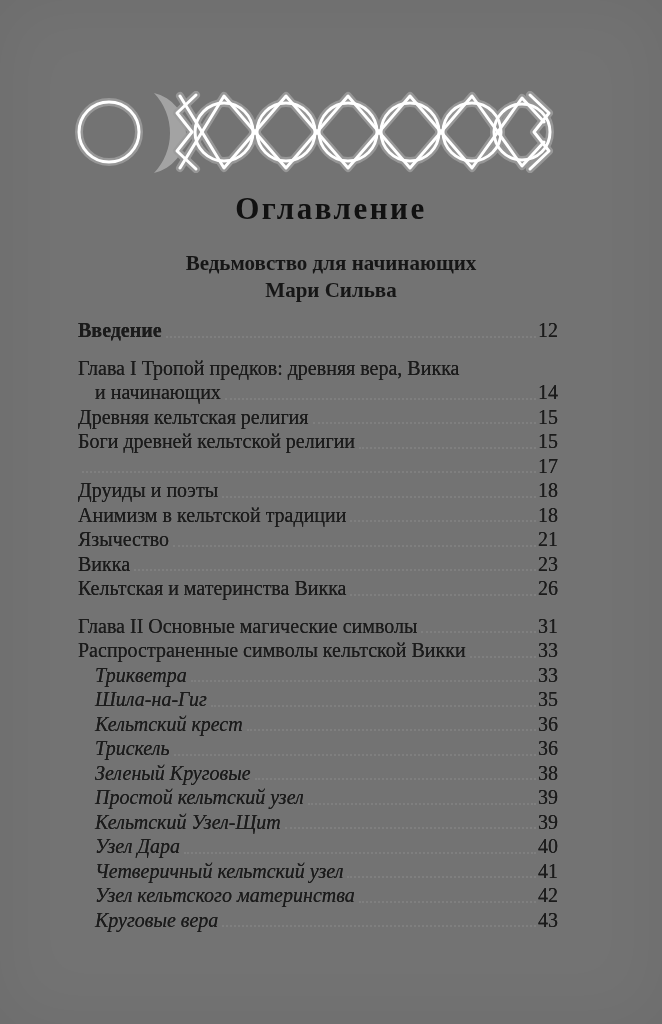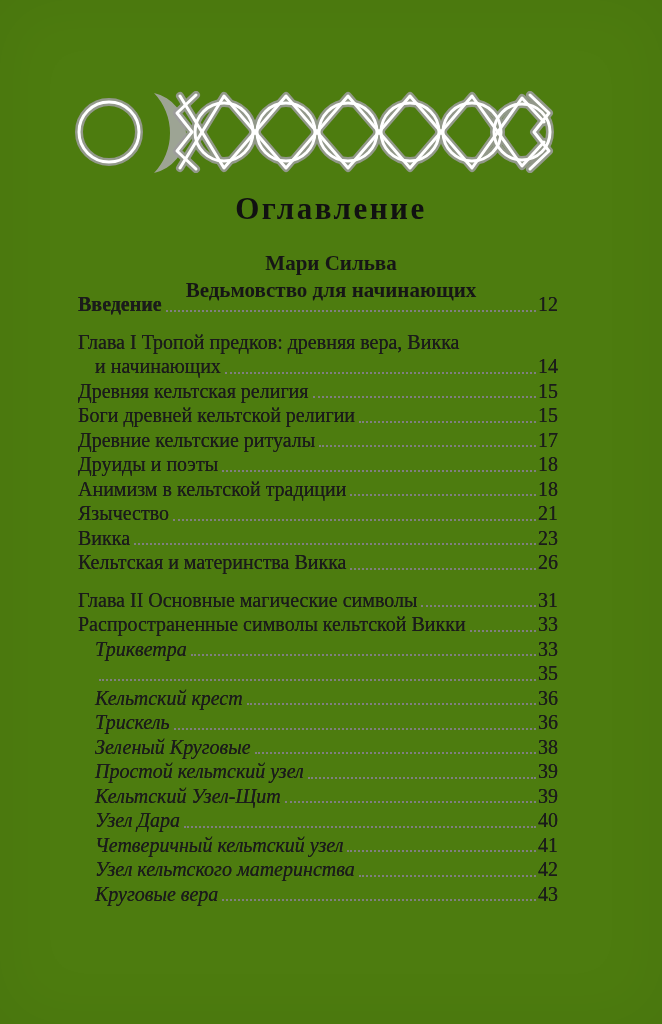--- a/index.html
+++ b/index.html
@@ -3,37 +3,37 @@
 <meta charset="utf-8">
 <style>
   html,body{margin:0;padding:0;}
   body{
     width:662px;height:1024px;position:relative;overflow:hidden;
     background:#f2f2f0;
     font-family:"Liberation Serif","DejaVu Serif",serif;
     color:#1b1b1b;
   }
   .page{
-    position:absolute;inset:0;background:#4d7c0f;
+    position:absolute;inset:0;background:#737373;
     box-shadow:inset 0 0 70px rgba(0,0,0,.055);
   }
   .ornament{position:absolute;left:74px;top:86px;width:482px;height:90px;}
   .ornament svg{display:block;width:100%;height:100%;}
   .title{
     position:absolute;top:191px;left:0;width:100%;margin:0;
     text-align:center;font-size:31px;font-weight:700;letter-spacing:2.5px;
     color:#111;
   }
   .authorblock{
     position:absolute;top:250px;left:0;width:100%;
     text-align:center;font-weight:700;font-size:21px;line-height:27px;
     color:#161616;
   }
   .toc{
-    position:absolute;left:78px;top:292px;width:480px;
+    position:absolute;left:78px;top:318px;width:480px;
     font-size:20px;line-height:24.5px;
     text-shadow:0 0 .5px #1b1b1b;
   }
   .row{display:flex;}
   .row.gap{margin-top:13px;}
   .row.italic{padding-left:17px;}
   .row.wrap{padding-left:17px;}
   .ch{font-weight:400;white-space:pre;}
   .txt{white-space:nowrap;}
   .row.italic .txt{font-style:italic;}
@@ -81,22 +81,22 @@
         <path d="M106,10 L150,82 L212,10 L274,82 L336,10 L398,82 L448,12 L470,36"></path>
         <path d="M106,82 L150,10 L212,82 L274,10 L336,82 L398,10 L448,80 L470,56"></path>
         <path d="M456,9 L475,27 L460,46 L475,65 L456,83"></path>
       </g>
     </svg>
   </div>
 
   <h1 class="title">Оглавление</h1>
 
   <div class="authorblock">
+    <div>Ведьмовство для начинающих</div>
     <div>Мари Сильва</div>
-    <div>Ведьмовство для начинающих</div>
   </div>
 
   <div class="toc" id="toc">
       <div class="row boldlbl">
     <span class="lbl"><span class="txt">Введение</span></span>
     <span class="dots"></span>
     <span class="pg">12</span>
   </div>
       <div class="row gap noleader">
     <span class="lbl"><b class="ch">Глава I </b><span class="txt">Тропой предков: древняя вера, Викка</span></span>
@@ -111,21 +111,20 @@
     <span class="lbl"><span class="txt">Древняя кельтская религия</span></span>
     <span class="dots"></span>
     <span class="pg">15</span>
   </div>
       <div class="row">
     <span class="lbl"><span class="txt">Боги древней кельтской религии</span></span>
     <span class="dots"></span>
     <span class="pg">15</span>
   </div>
       <div class="row">
-    <span class="lbl"><span class="txt">Древние кельтские ритуалы</span></span>
     <span class="dots"></span>
     <span class="pg">17</span>
   </div>
       <div class="row">
     <span class="lbl"><span class="txt">Друиды и поэты</span></span>
     <span class="dots"></span>
     <span class="pg">18</span>
   </div>
       <div class="row">
     <span class="lbl"><span class="txt">Анимизм в кельтской традиции</span></span>
@@ -156,20 +155,21 @@
     <span class="lbl"><span class="txt">Распространенные символы кельтской Викки</span></span>
     <span class="dots"></span>
     <span class="pg">33</span>
   </div>
       <div class="row italic">
     <span class="lbl"><span class="txt">Трикветра</span></span>
     <span class="dots"></span>
     <span class="pg">33</span>
   </div>
       <div class="row italic">
+    <span class="lbl"><span class="txt">Шила-на-Гиг</span></span>
     <span class="dots"></span>
     <span class="pg">35</span>
   </div>
       <div class="row italic">
     <span class="lbl"><span class="txt">Кельтский крест</span></span>
     <span class="dots"></span>
     <span class="pg">36</span>
   </div>
       <div class="row italic">
     <span class="lbl"><span class="txt">Трискель</span></span>

